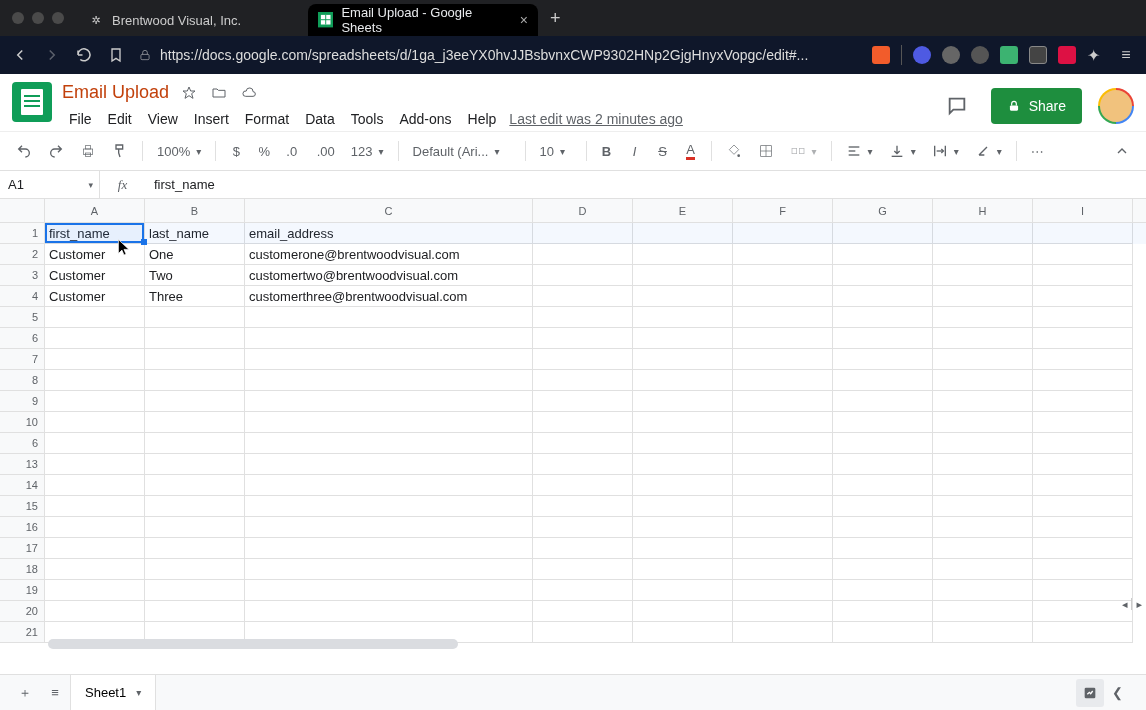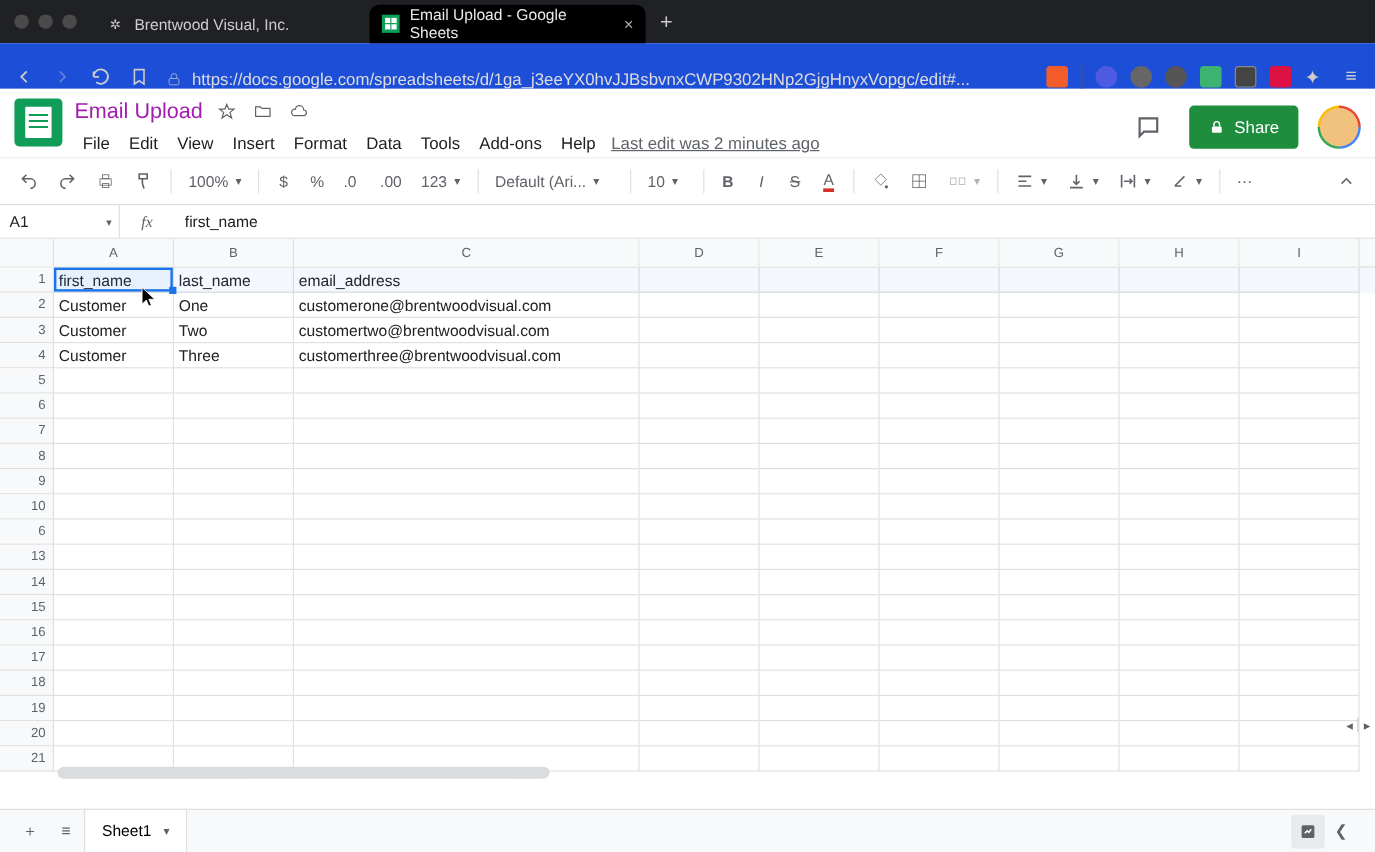--- a/index.html
+++ b/index.html
@@ -8,37 +8,37 @@
   
   .browser-top { background: #202124; height: 36px; display: flex; align-items: center; }
   .mac-dots { display: flex; gap: 8px; margin-left: 12px; margin-right: 14px; }
   .mac-dot { width: 12px; height: 12px; border-radius: 50%; background: #4a4a4a; }
   .browser-tab { height: 32px; display: flex; align-items: center; padding: 0 10px; color: #ccc; font-size: 13px; margin-top: 4px; border-radius: 8px 8px 0 0; }
   .browser-tab.active { background: #000000; color: #e8eaed; }
   .browser-tab .fav { width: 16px; height: 16px; margin-right: 8px; display: flex; align-items: center; justify-content: center; font-size: 11px; }
   .tab-close { margin-left: 10px; color: #aaa; font-size: 14px; }
   .new-tab-btn { color: #ccc; font-size: 18px; padding: 0 12px; }
 
-  .browser-bar { background: #1d4ed8; height: 38px; display: flex; align-items: flex-end; padding: 0 10px; gap: 12px; color: #aaa; }
+  .browser-bar { background: #0f172a; height: 38px; display: flex; align-items: center; padding: 0 10px; gap: 12px; color: #aaa; }
   .nav-btn { width: 20px; height: 20px; display: flex; align-items: center; justify-content: center; }
   .url-wrap { flex: 1; display: flex; align-items: center; color: #ddd; font-size: 14px; gap: 8px; overflow: hidden; white-space: nowrap; }
   .ext-icons { display: flex; align-items: center; gap: 11px; }
   .ext-ic { width: 18px; height: 18px; border-radius: 3px; background: #888; }
   .brave { background:#f25c2b; border-radius:3px;}
 
   
   .sheets-area { background: #fff; }
   .doc-header { display: flex; align-items: flex-start; padding: 8px 12px 0 12px; }
   .sheets-logo { width: 40px; height: 40px; background: #0f9d58; border-radius: 4px; margin-right: 10px; display:flex; align-items:center; justify-content:center;}
   .sheets-logo-inner { width:22px; height:26px; background:#fff; border-radius:1px; position:relative;}
   .sheets-logo-inner::after{content:""; position:absolute; left:3px; right:3px; top:6px; height:14px;
     background:linear-gradient(#0f9d58 0 2px, transparent 2px 5px, #0f9d58 5px 7px, transparent 7px 10px, #0f9d58 10px 12px, transparent 12px);}
   .doc-meta { flex: 1; }
   .doc-title-row { display: flex; align-items: center; gap: 12px; }
-  .doc-title { font-size: 18px; color: #a21caf; }
+  .doc-title { font-size: 18px; color: #c2410c; }
   .doc-icons { display: flex; gap: 14px; color: #5f6368; }
   .doc-icons span svg, .doc-icons span { width:16px; height:16px; }
   .menu-row { display: flex; align-items: center; gap: 2px; margin-top: 4px; font-size: 14px; color: #202124; }
   .menu-row > div { padding: 4px 7px; }
   .last-edit { color: #5f6368; text-decoration: underline; margin-left: 4px; cursor:pointer;}
   .header-right { display: flex; align-items: flex-start; gap: 16px; margin-top:6px;}
   .comments-btn { width: 36px; height: 36px; display:flex; align-items:center; justify-content:center; color:#5f6368;}
   .share-btn { background: #1e8e3e; color: #fff; height: 36px; padding: 0 16px; border-radius: 4px; display: flex; align-items: center; gap: 8px; font-size: 14px; font-weight:500;}
   .avatar { width: 36px; height: 36px; border-radius: 50%; background: conic-gradient(#ea4335 0 90deg,#4285f4 90deg 180deg,#34a853 180deg 270deg,#fbbc04 270deg 360deg); padding:2px;}
   .avatar-inner{ width:100%; height:100%; border-radius:50%; background:#f1c27d;}

